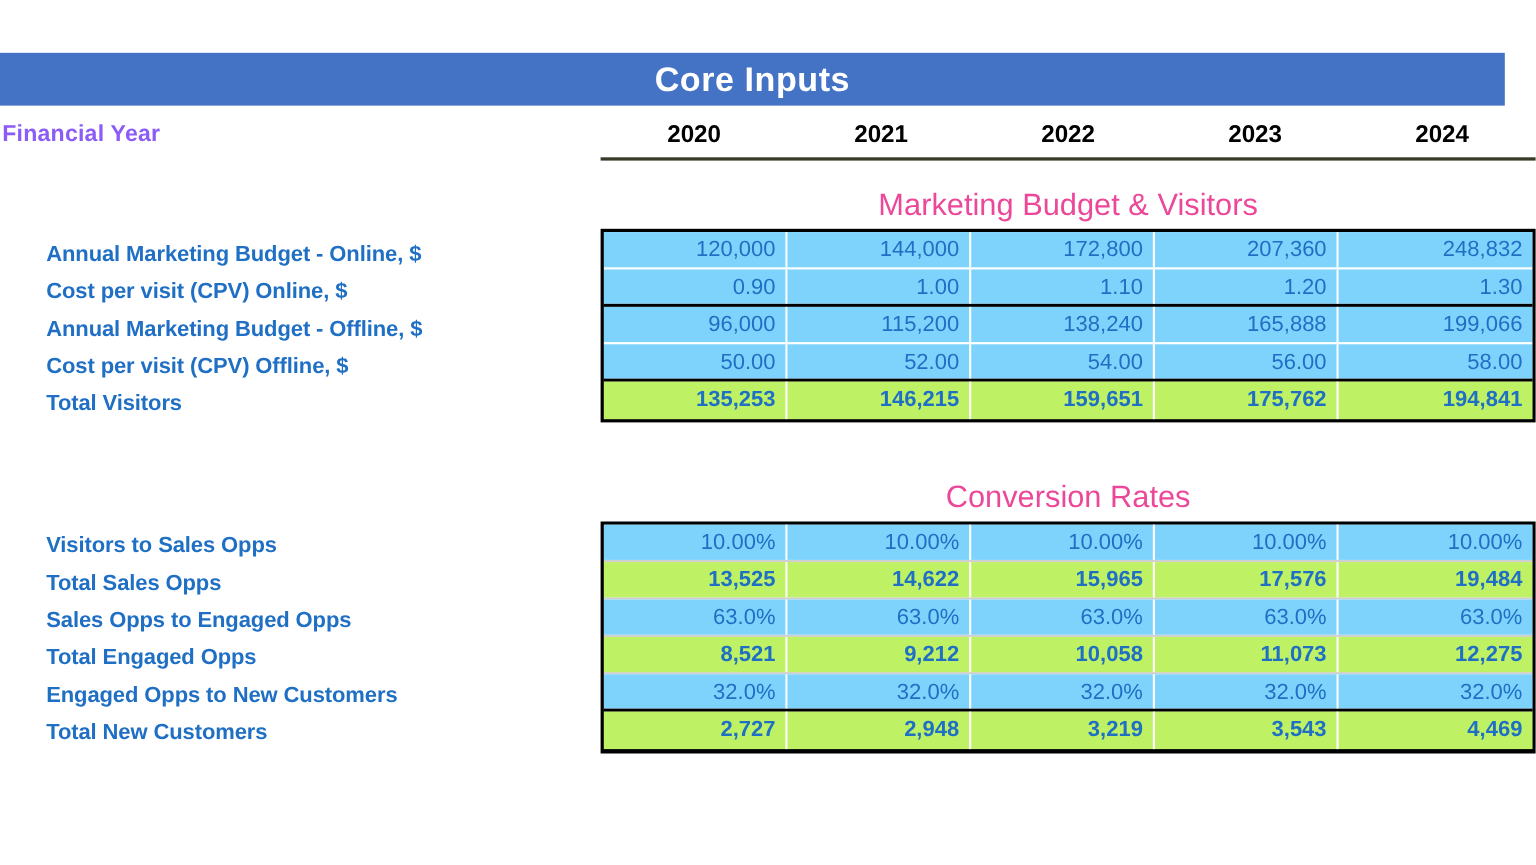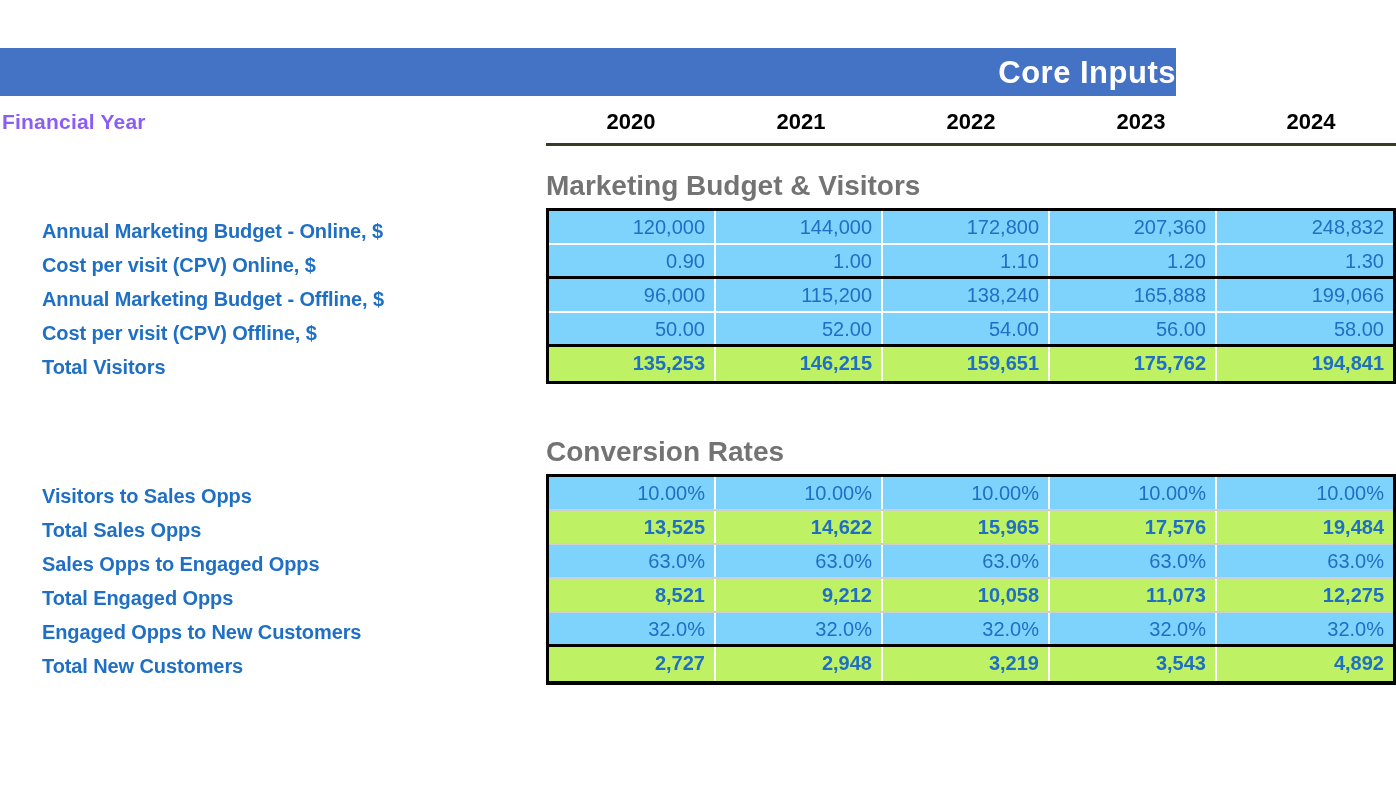--- a/index.html
+++ b/index.html
@@ -13,26 +13,26 @@
     font-family: "Liberation Sans", sans-serif;
     overflow: hidden;
     position: relative;
   }
 
   
   .title-banner {
     position: absolute;
     left: 0;
     top: 48px;
-    width: 1176px;
+    width: 1368px;
     height: 48px;
     background: #4472c4;
     display: flex;
     align-items: center;
-    justify-content: flex-end;
+    justify-content: center;
   }
   .title-banner .title-text {
     color: #ffffff;
     font-size: 31px;
     font-weight: bold;
     letter-spacing: 0.5px;
     line-height: 1;
   }
 
   
@@ -69,23 +69,24 @@
     font-weight: bold;
     color: #000000;
     line-height: 36px;
   }
 
   
   .section-header {
     position: absolute;
     left: 546px;
     width: 850px;
+    text-align: center;
     font-size: 28px;
-    font-weight: bold;
-    color: #737373;
+    font-weight: normal;
+    color: #ec4899;
     line-height: 1;
   }
   #sh-marketing { top: 172px; }
   #sh-conversion { top: 438px; }
 
   
   .labels {
     position: absolute;
     left: 2px;
     font-size: 20px;
@@ -263,16 +264,16 @@
     <div class="cell">32.0%</div>
     <div class="cell">32.0%</div>
     <div class="cell">32.0%</div>
   </div>
 
   <div class="data-row row-calc">
     <div class="cell">2,727</div>
     <div class="cell">2,948</div>
     <div class="cell">3,219</div>
     <div class="cell">3,543</div>
-    <div class="cell">4,892</div>
+    <div class="cell">4,469</div>
   </div>
 
 </div>
 
 </body></html>

